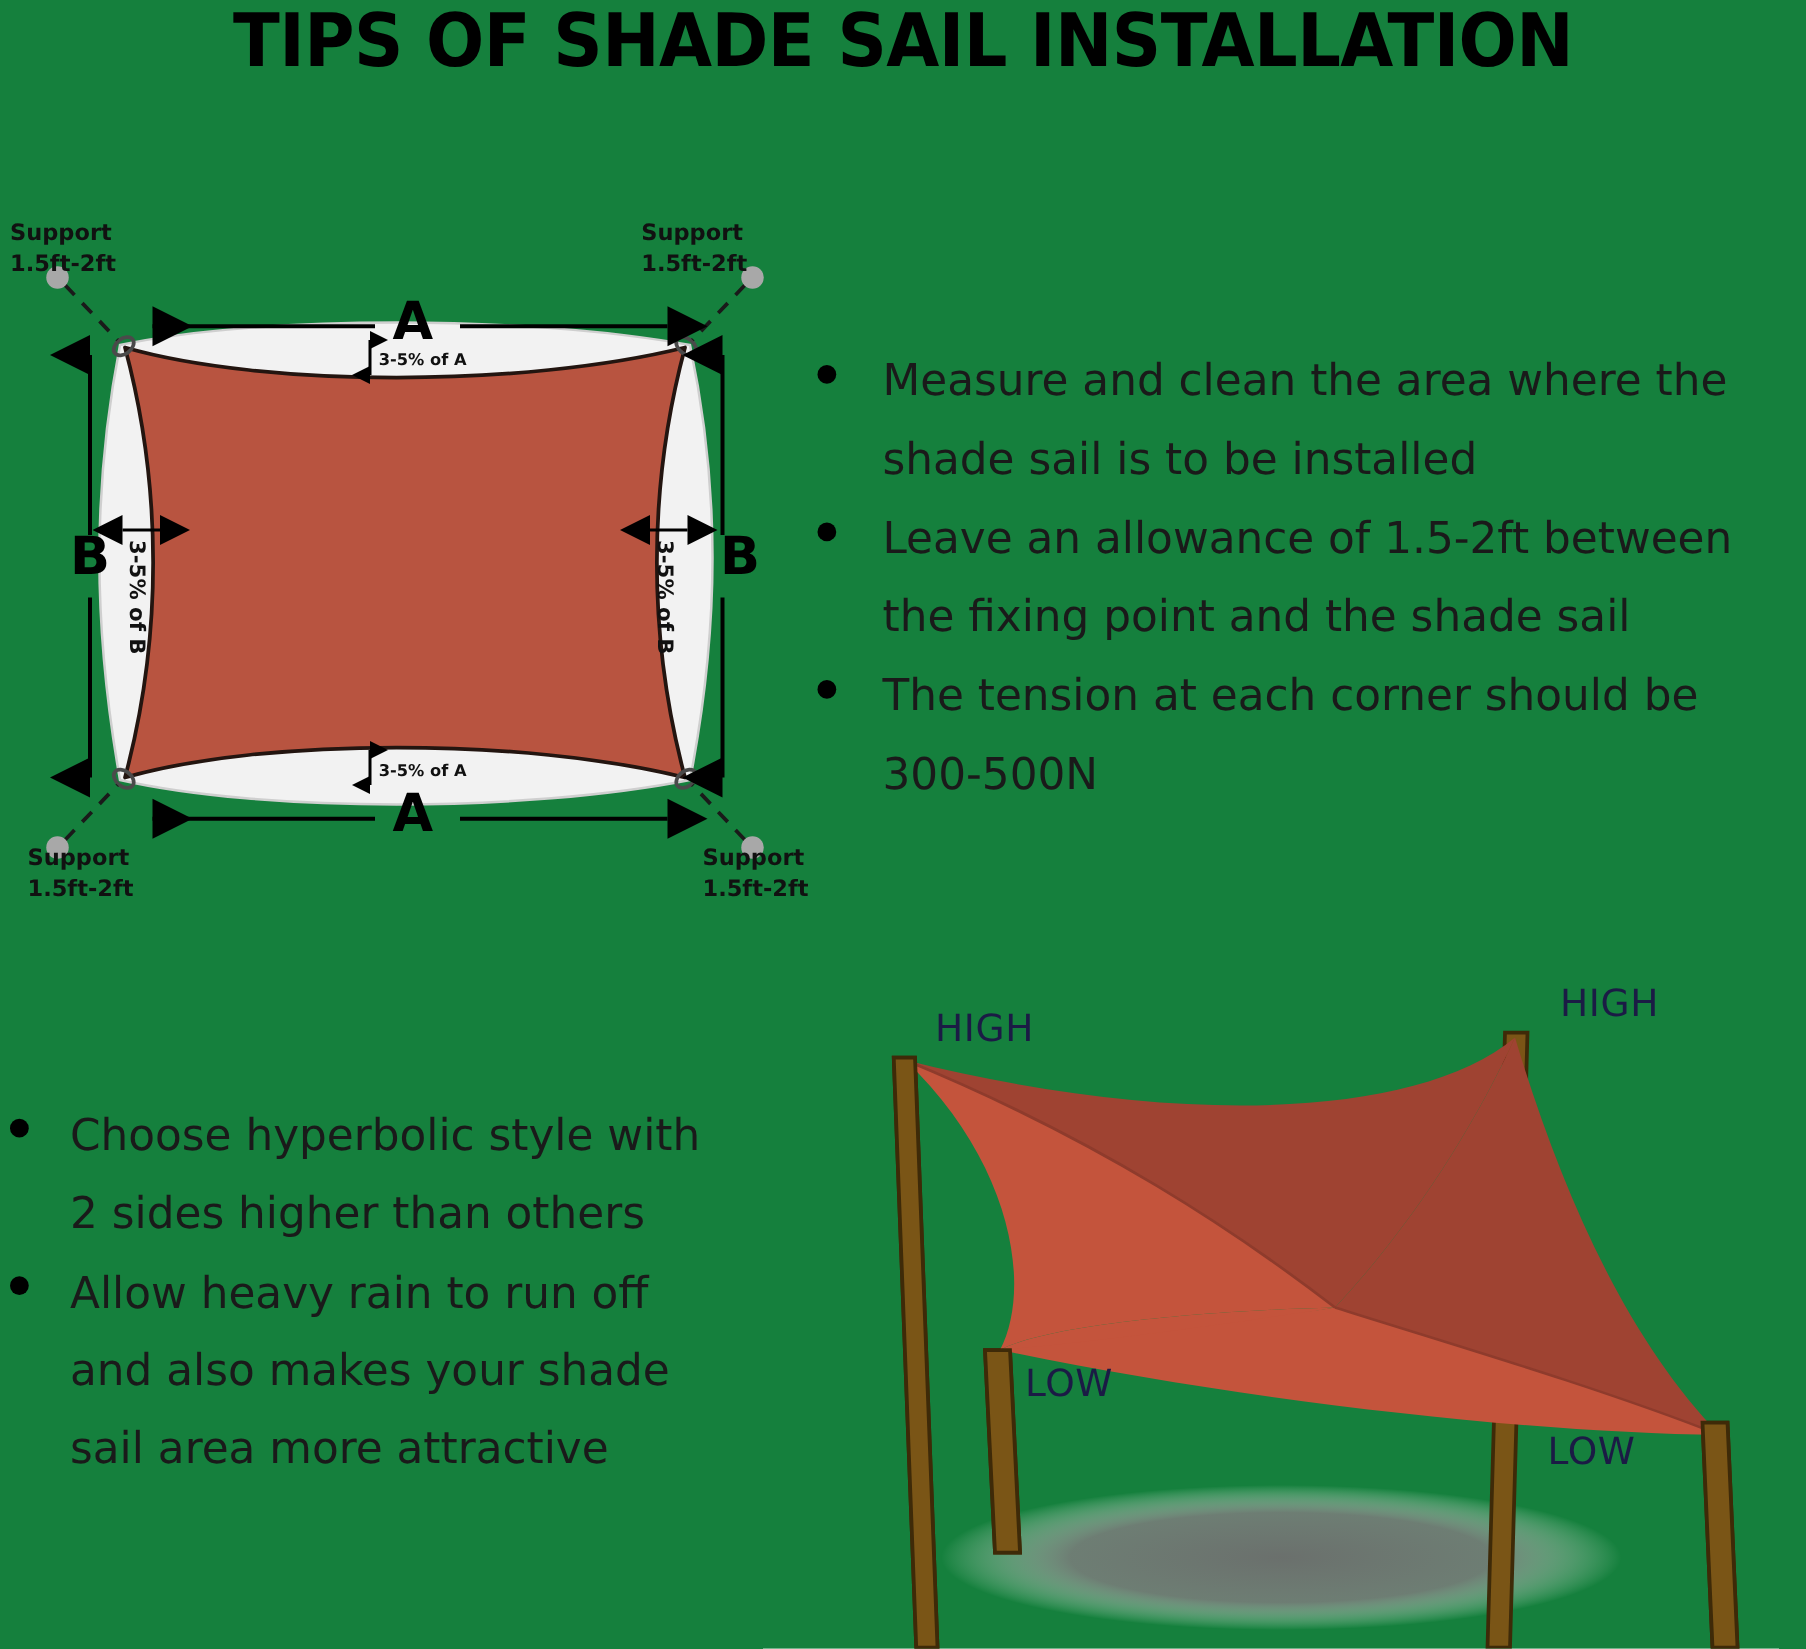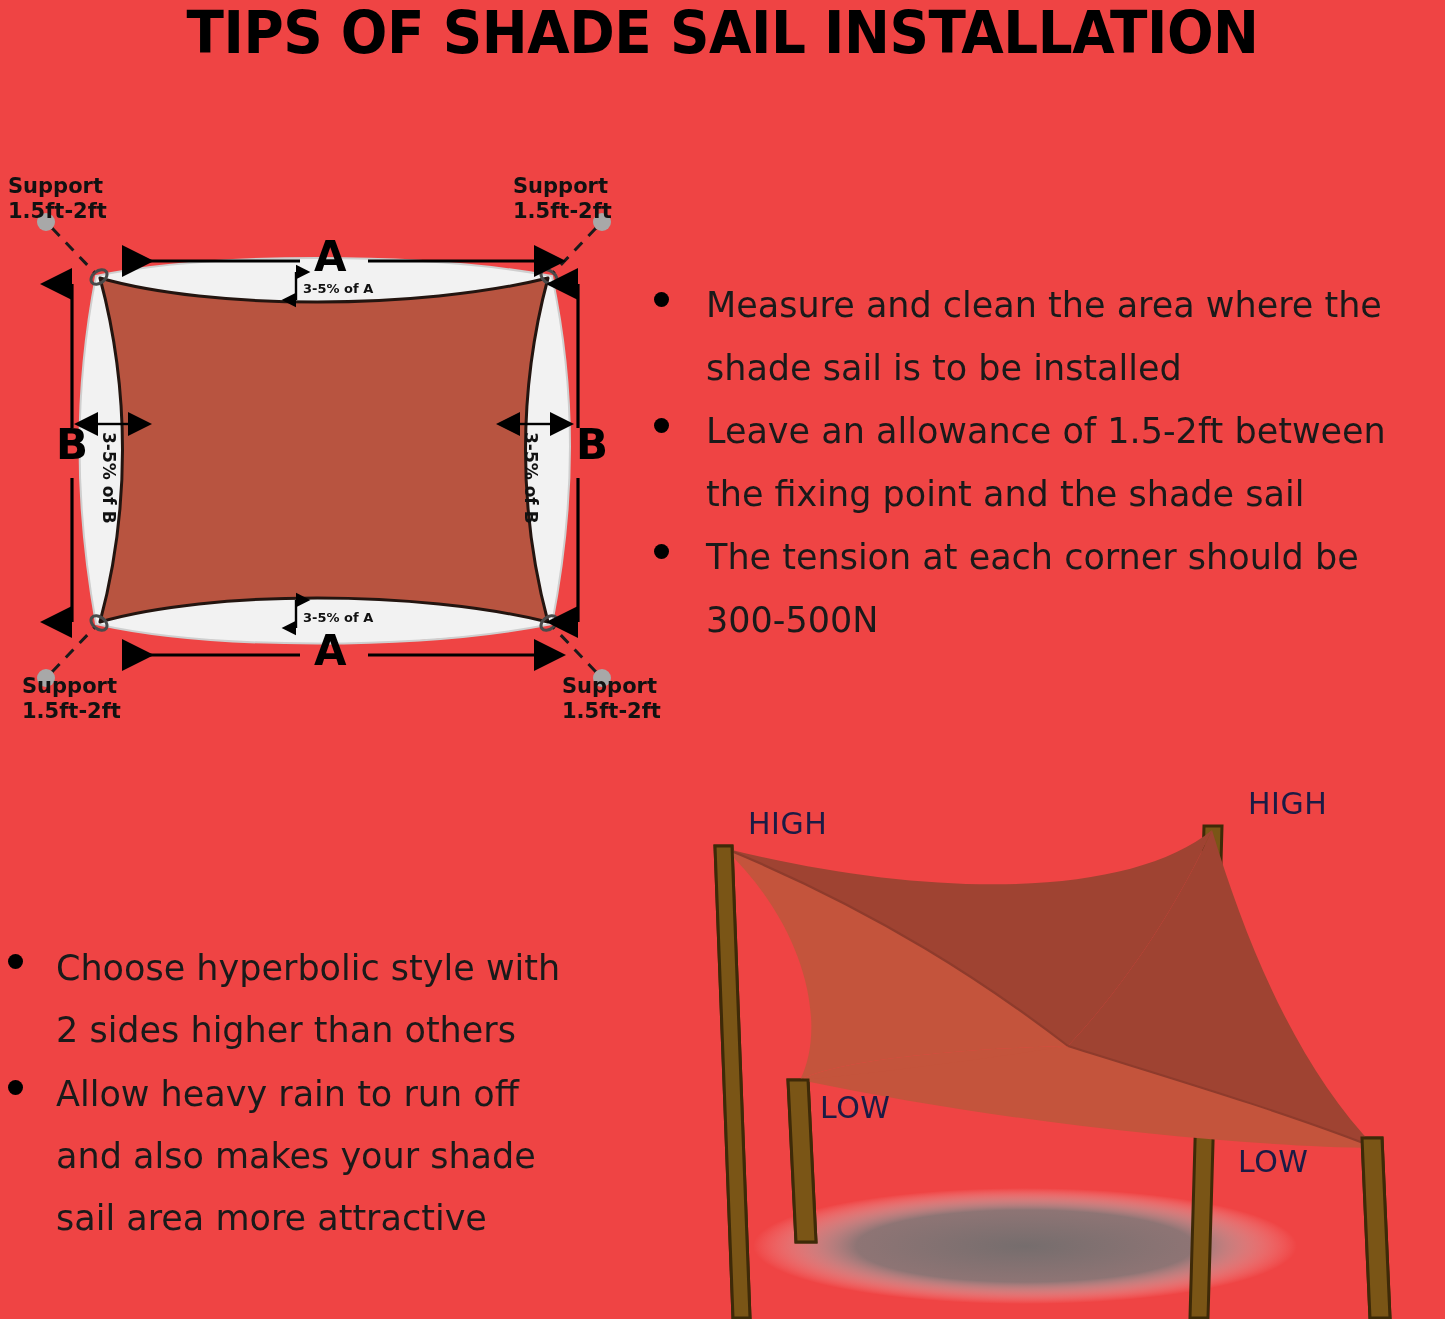--- a/index.html
+++ b/index.html
@@ -3,21 +3,21 @@
 <meta charset="utf-8">
 <style>
   html,body{margin:0;padding:0;background:#ffffff;}
   body{
     width:1445px;height:1319px;
     font-family:"DejaVu Sans", sans-serif;
     color:#111;
     position:relative;
     overflow:hidden;
   }
-  .page{position:relative;width:1445px;height:1319px;background:#ef4444;text-decoration:underline;}
+  .page{position:relative;width:1445px;height:1319px;background:#15803d;text-decoration:underline;}
 
   
   .title{
     position:absolute;left:0;top:0;width:1445px;
     text-align:center;
     font-family:"DejaVu Sans", sans-serif;
     font-weight:bold;
     font-size:59px;
     letter-spacing:-0.5px;
     line-height:62px;
@@ -28,21 +28,21 @@
   }
 
   
   #diagram-rect{position:absolute;left:0;top:160px;width:660px;height:570px;}
   #diagram-rect svg{display:block;}
 
   .supp-label{
     position:absolute;
     font-family:"DejaVu Sans", sans-serif;
     font-weight:bold;
-    font-size:21px;
+    font-size:18px;
     line-height:25px;
     color:#111;
     white-space:nowrap;
   }
 
   .dim-letter{
     position:absolute;
     font-family:"DejaVu Sans", sans-serif;
     font-weight:bold;
     font-size:42px;
@@ -97,21 +97,21 @@
   #bullets-right .bullet-item .dot{top:18px;}
   #bullets-right .bullet-item .btxt{
     padding-left:52px;
     font-size:35px;
     line-height:63px;
     font-family:"DejaVu Sans", sans-serif;
     white-space:pre-line;
   }
 
   #bullets-left{
-    left:8px;top:937px;width:630px;
+    left:8px;top:878px;width:630px;
   }
   #bullets-left .bullet-item .dot{top:17px;}
   #bullets-left .bullet-item .btxt{
     padding-left:48px;
     font-size:35px;
     line-height:62px;
     font-family:"DejaVu Sans", sans-serif;
     white-space:pre-line;
   }
 

